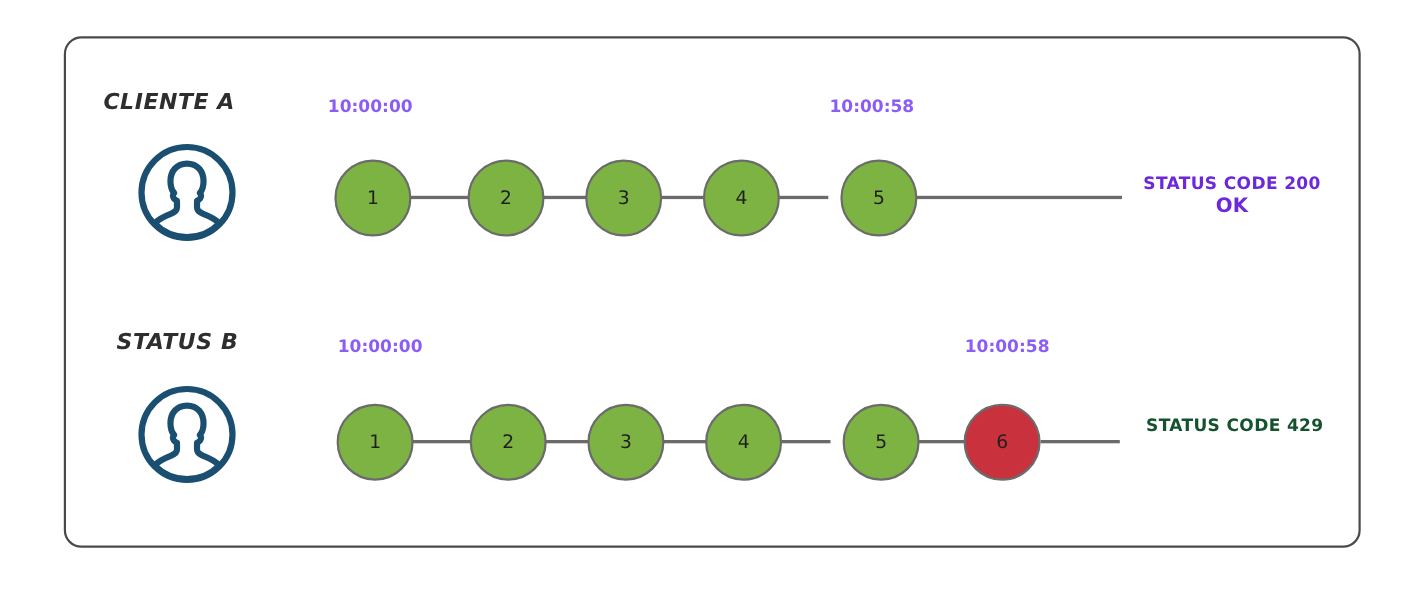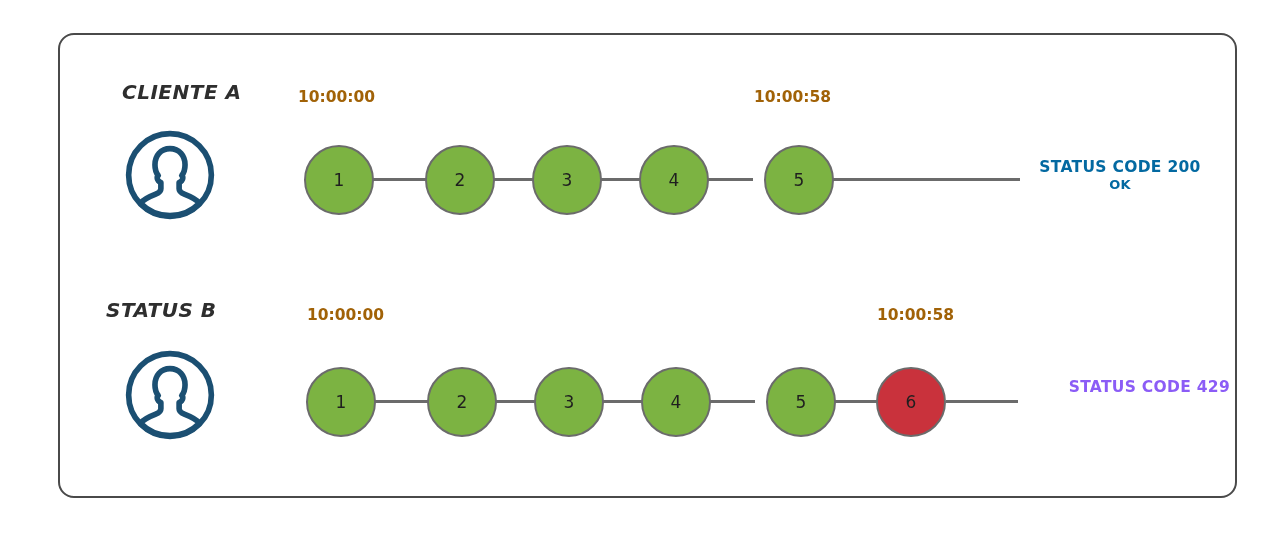--- a/index.html
+++ b/index.html
@@ -48,21 +48,21 @@
     letter-spacing: 0.5px;
     color: #2e2e2e;
     white-space: nowrap;
   }
 
   .timestamp {
     position: absolute;
     font-family: "DejaVu Sans", sans-serif;
     font-weight: 700;
     font-size: 15.5px;
-    color: #a16207;
+    color: #8b5cf6;
     white-space: nowrap;
     text-align: center;
   }
 
   
   .avatar {
     position: absolute;
     width: 94px;
     height: 94px;
   }
@@ -99,34 +99,34 @@
   
   .status {
     position: absolute;
     text-align: center;
     font-family: "DejaVu Sans", sans-serif;
     font-weight: 700;
     line-height: 1.25;
     white-space: nowrap;
   }
   .status .line1 { display: block; font-size: 15.5px; letter-spacing: 0.3px; }
-  .status .line2 { display: block; font-size: 13px; letter-spacing: 0.2px; }
-  .status.ok-text  { color: #0369a1; }
-  .status.err-text { color: #8b5cf6; text-align: right; }
+  .status .line2 { display: block; font-size: 18px; letter-spacing: 0.2px; }
+  .status.ok-text  { color: #6d28d9; }
+  .status.err-text { color: #14532d; }
 </style>
 </head>
 <body>
 
 <div id="stage">
 
   <div class="frame"></div>
 
   <div class="row">
 
-    <div class="client-label" style="left:122px; top:80px;">CLIENTE A</div>
+    <div class="client-label" style="left:94px; top:80px;">CLIENTE A</div>
 
     <div class="avatar" style="left:123px; top:128px;">
       <svg viewBox="0 0 100 100" aria-hidden="true">
         <circle cx="50" cy="50" r="44" fill="none" stroke="#1b4f72" stroke-width="6"></circle>
         <path d="M50 22
                  c-10 0 -16 7.5 -16 17
                  0 5.5 1.5 9 3.5 11.5
                  -1.5 1.5 -1.5 4 0 5.5
                  0.8 0.9 1.8 1.6 2.8 2.1
                  l0 6.5

